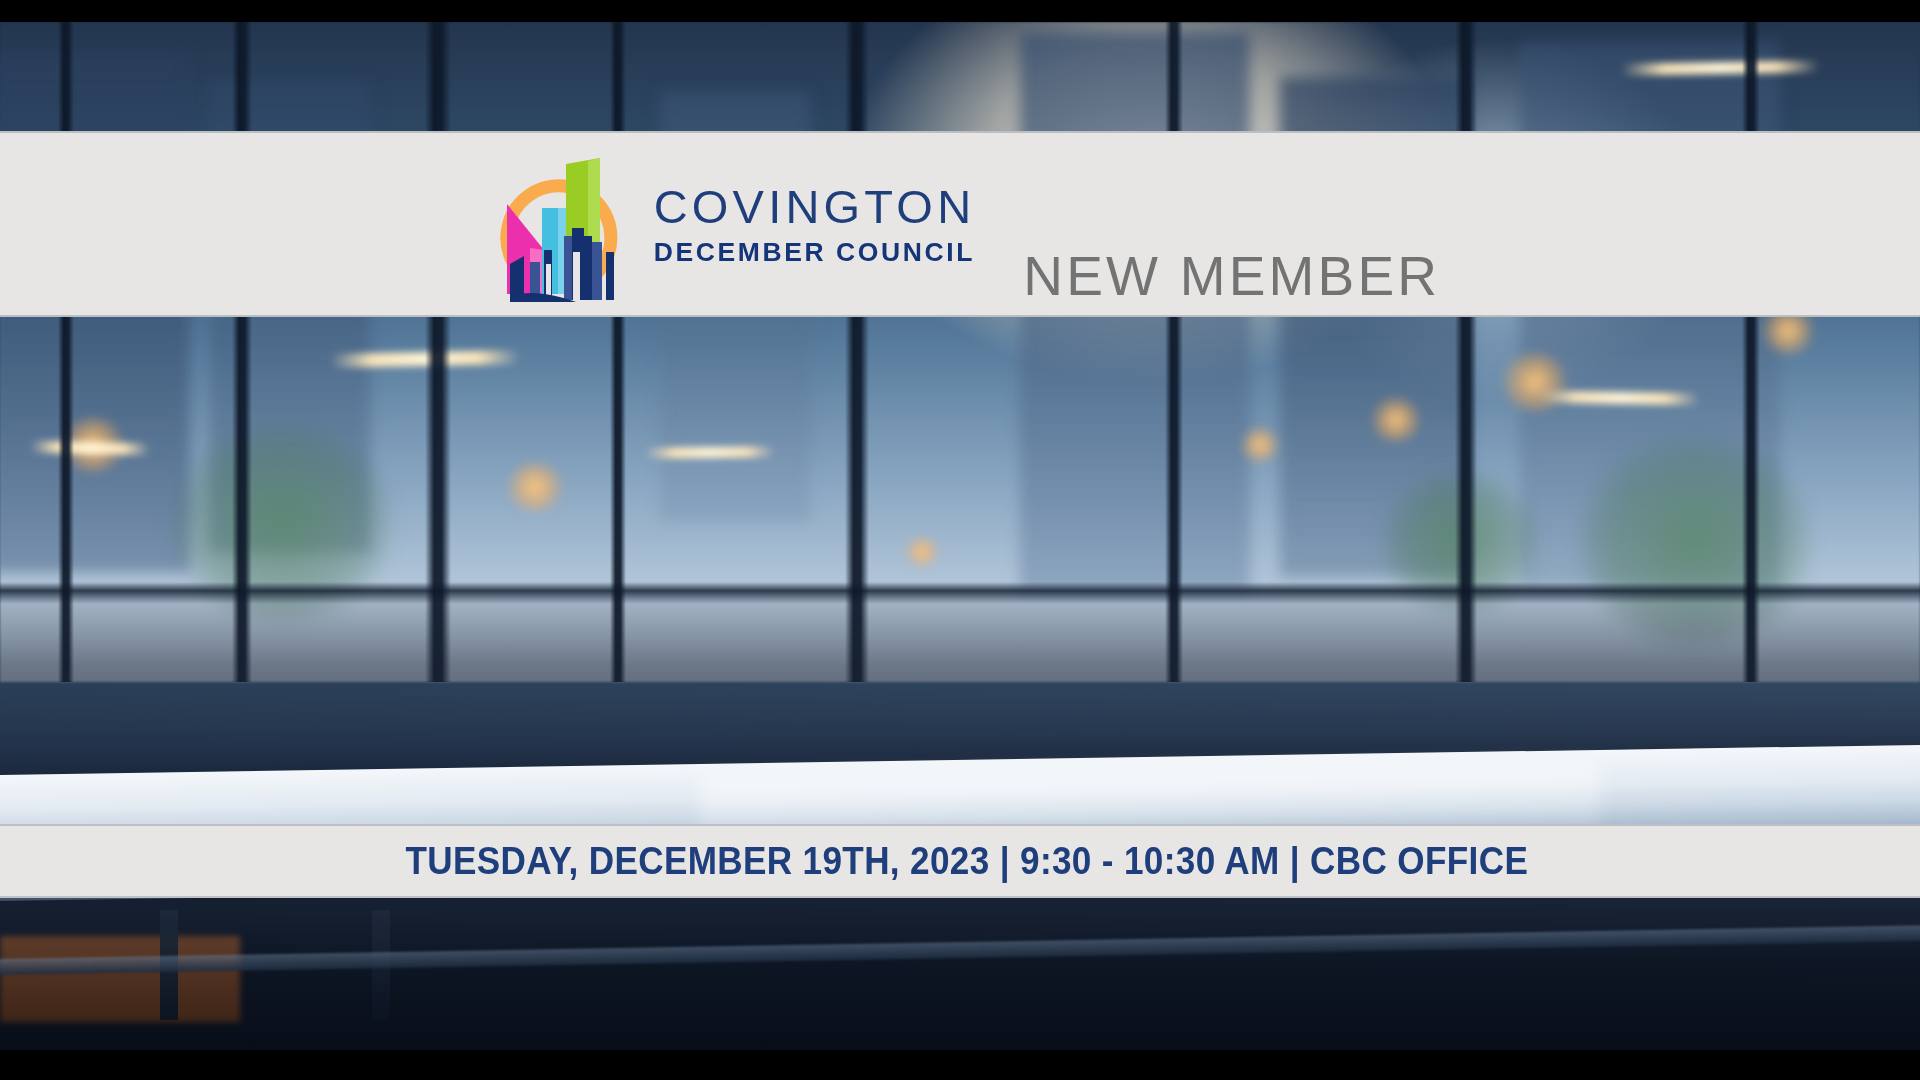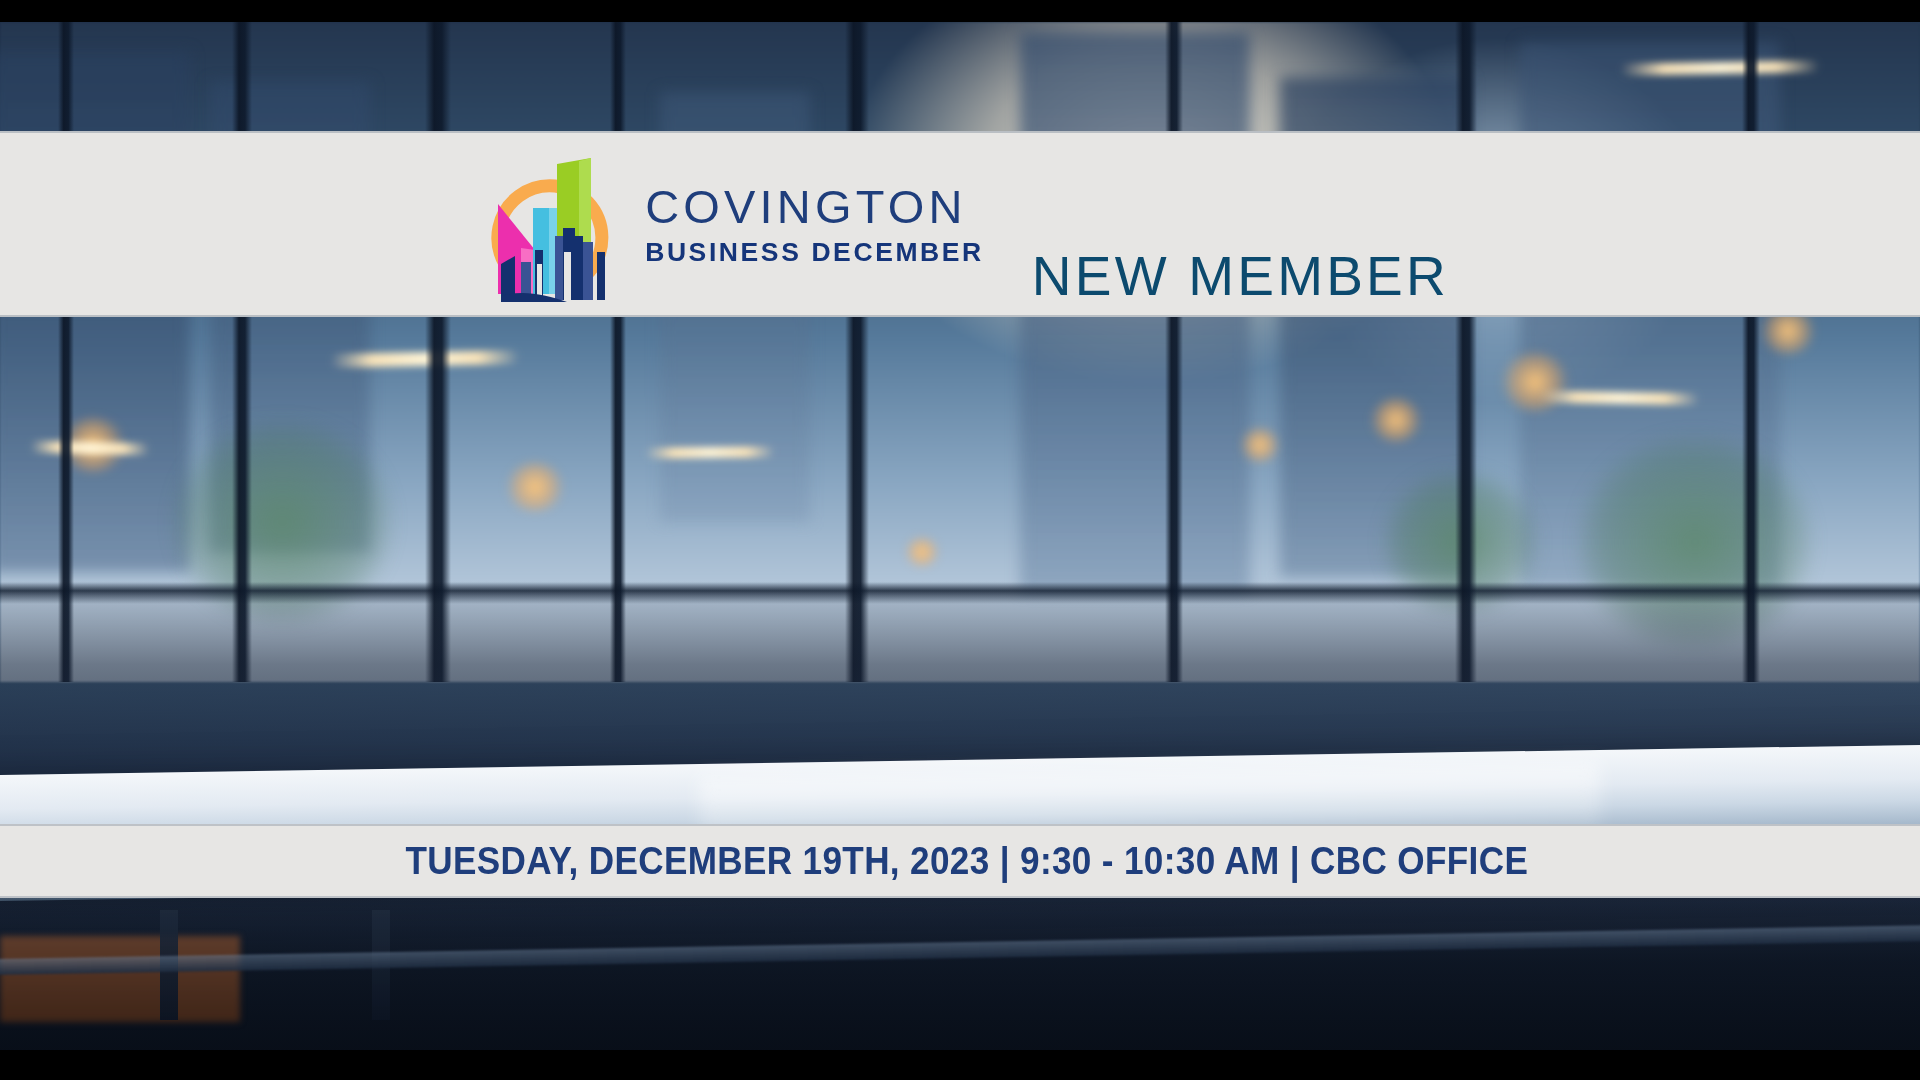--- a/index.html
+++ b/index.html
@@ -195,21 +195,21 @@
     font-weight:400; line-height:1;
   }
   .logo-sub {
     font-size:26.5px; letter-spacing:2.6px; color:#15357a;
     font-weight:bold; line-height:1; margin-top:9px;
   }
 
   
   .headline { display:flex; flex-direction:column; }
   .headline-top {
-    font-size:55px; letter-spacing:3.2px; color:#0c4a6e;
+    font-size:55px; letter-spacing:3.2px; color:#737373;
     font-weight:400; line-height:1; text-align:center;
   }
   .headline-main {
     font-size:96px; letter-spacing:-0.5px; color:#1c3a70;
     font-weight:bold; line-height:1.02; margin-top:4px;
     text-align:center;
   }
 
   
   .band.footer {
@@ -321,21 +321,21 @@
             <path d="M 50 118 L 50 156 L 60 156 L 60 118 Z" fill="#3a5394"></path>
 
             <rect x="93" y="108" width="7" height="48" fill="#e7e6e4"></rect>
             <rect x="66" y="120" width="5" height="36" fill="#e7e6e4"></rect>
 
             <path d="M 30 152 C 52 146 72 150 96 158 L 30 158 Z" fill="#14306e"></path>
           </svg>
         </div>
         <div class="logo-words">
           <div class="logo-name">COVINGTON</div>
-          <div class="logo-sub">BUSINESS DECEMBER</div>
+          <div class="logo-sub">DECEMBER COUNCIL</div>
         </div>
       </div>
 
       <div class="headline">
         <div class="headline-top">NEW MEMBER</div>
       </div>
 
     </div>
   </div>
 

